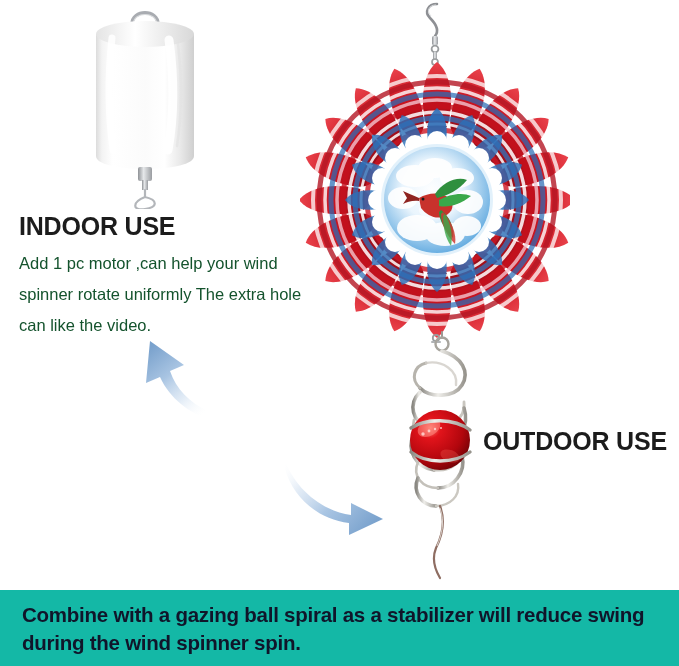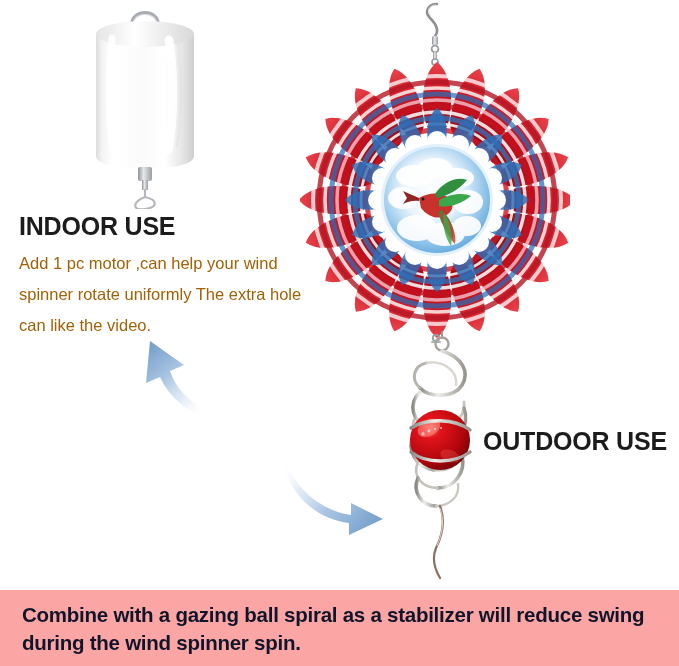--- a/index.html
+++ b/index.html
@@ -29,21 +29,21 @@
     letter-spacing: -0.2px;
     color: #1c1c1c;
     white-space: nowrap;
     line-height: 1;
   }
   .body-text {
     position: absolute;
     font-family: "Liberation Sans", sans-serif;
     font-size: 16.5px;
     font-weight: 500;
-    color: #a16207;
+    color: #14532d;
     line-height: 31px;
   }
   #indoor-heading { left: 19px; top: 196px; margin-top: 18px; }
   #indoor-body    { left: 19px; top: 248px; width: 290px; }
   #outdoor-heading{ left: 483px; top: 429px; text-align: right; }
   #outdoor-body   { left: 483px; top: 462px; width: 185px; }
 
   
   #sale-banner {
     position: absolute;
@@ -66,21 +66,21 @@
     white-space: nowrap;
   }
 
   
   #bottom-bar {
     position: absolute;
     left: 0;
     top: 590px;
     width: 679px;
     height: 76px;
-    background: #fca5a5;
+    background: #14b8a6;
     box-sizing: border-box;
   }
   #bottom-bar-text {
     position: absolute;
     left: 22px;
     top: 11px;
     width: 640px;
     font-family: "Liberation Sans", sans-serif;
     font-size: 20.5px;
     font-weight: 600;

